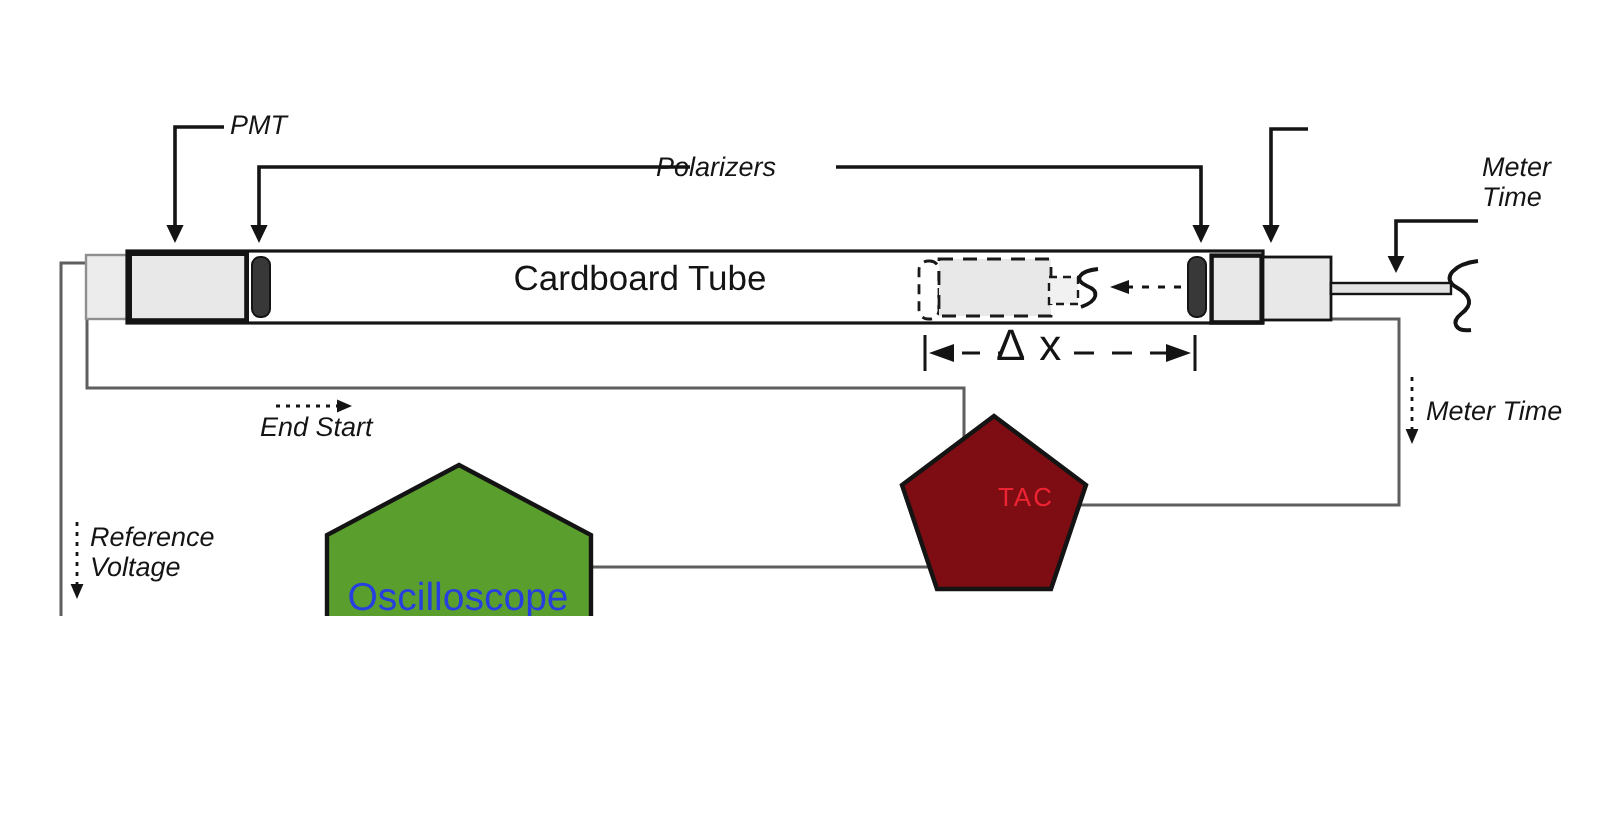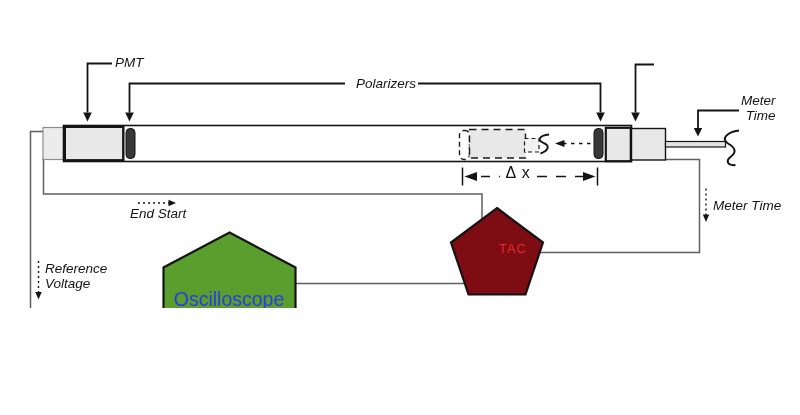--- a/index.html
+++ b/index.html
@@ -5,21 +5,21 @@
   html,body{margin:0;padding:0;background:#fff;}
   #stage{
     position:relative;width:800px;height:308px;background:#fff;overflow:hidden;
     font-family:"Liberation Sans", sans-serif;color:#141414;
   }
   #stage svg{position:absolute;left:0;top:0;}
   .lbl{position:absolute;white-space:nowrap;line-height:15px;}
   .ann{font-style:italic;font-size:13.5px;}
   .plain{font-style:normal;}
   .tube-lbl{font-size:17.5px;text-align:center;}
-  .dx-lbl{font-size:16px;text-align:center;letter-spacing:1px;}
+  .dx-lbl{font-size:22px;letter-spacing:1px;}
   .osc-lbl{font-size:19.5px;text-align:center;}
   .tac-lbl{font-size:13px;text-align:right;letter-spacing:1px;}
 </style>
 </head>
 <body>
 
 <div id="stage">
 
   <svg width="800" height="415" viewBox="0 0 800 415">
 
@@ -95,25 +95,26 @@
     <rect x="605.8" y="127.8" width="25" height="33.4" stroke="#141414" stroke-width="2.2" fill="#e8e8e8"></rect>
     <rect x="631.5" y="128.5" width="34" height="31.5" stroke="#141414" stroke-width="1.4" fill="#e8e8e8"></rect>
     <rect x="665.5" y="141.5" width="60" height="5.5" fill="#e3e3e3" stroke="#141414" stroke-width="1.2"></rect>
     <path d="M739,130.5 C727,132 720.5,139 728,143.5 C736,148 736.5,152.5 730.5,157 C725.5,161 727.5,166 735.5,165" fill="none" stroke="#141414" stroke-width="2"></path>
 
     <polygon points="229.5,232.5 295.5,267.5 295.5,327.5 229.5,377.5 163.5,327.5 163.5,267.5" stroke="#141414" stroke-width="2.2" fill="#5a9e2e"></polygon>
     <polygon points="497,208 543,242.5 525.5,294.5 468.5,294.5 451,242.5" stroke="#141414" stroke-width="2.2" fill="#7d0d13"></polygon>
   </svg>
 
   <div class="lbl ann" style="left:115px;top:55px;">PMT</div>
-  <div class="lbl ann" style="left:356px;top:76px;">Polarizers</div>
-  <div class="lbl ann" style="left:741px;top:93px;text-align:right;">
+  <div class="lbl ann" style="left:328px;top:76px;">Polarizers</div>
+  <div class="lbl ann" style="left:741px;top:76px;">
     <div>Meter</div>
     <div>Time</div>
   </div>
+  <div class="lbl plain tube-lbl" style="left:250px;top:132px;width:140px;">Cardboard Tube</div>
   <div class="lbl plain dx-lbl" style="left:498px;top:165px;width:40px;">Δ x</div>
   <div class="lbl ann" style="left:130px;top:206px;">End Start</div>
   <div class="lbl ann" style="left:713px;top:198px;">Meter Time</div>
   <div class="lbl plain osc-lbl" style="left: 159px; top: 292px; width: 140px; color: rgb(38, 64, 224);">Oscilloscope</div>
   <div class="lbl ann" style="left:45px;top:261px;">
     <div>Reference</div>
     <div>Voltage</div>
   </div>
   <div class="lbl plain tac-lbl" style="left: 467px; top: 241px; width: 60px; color: rgb(238, 36, 51);">TAC</div>
 </div>

